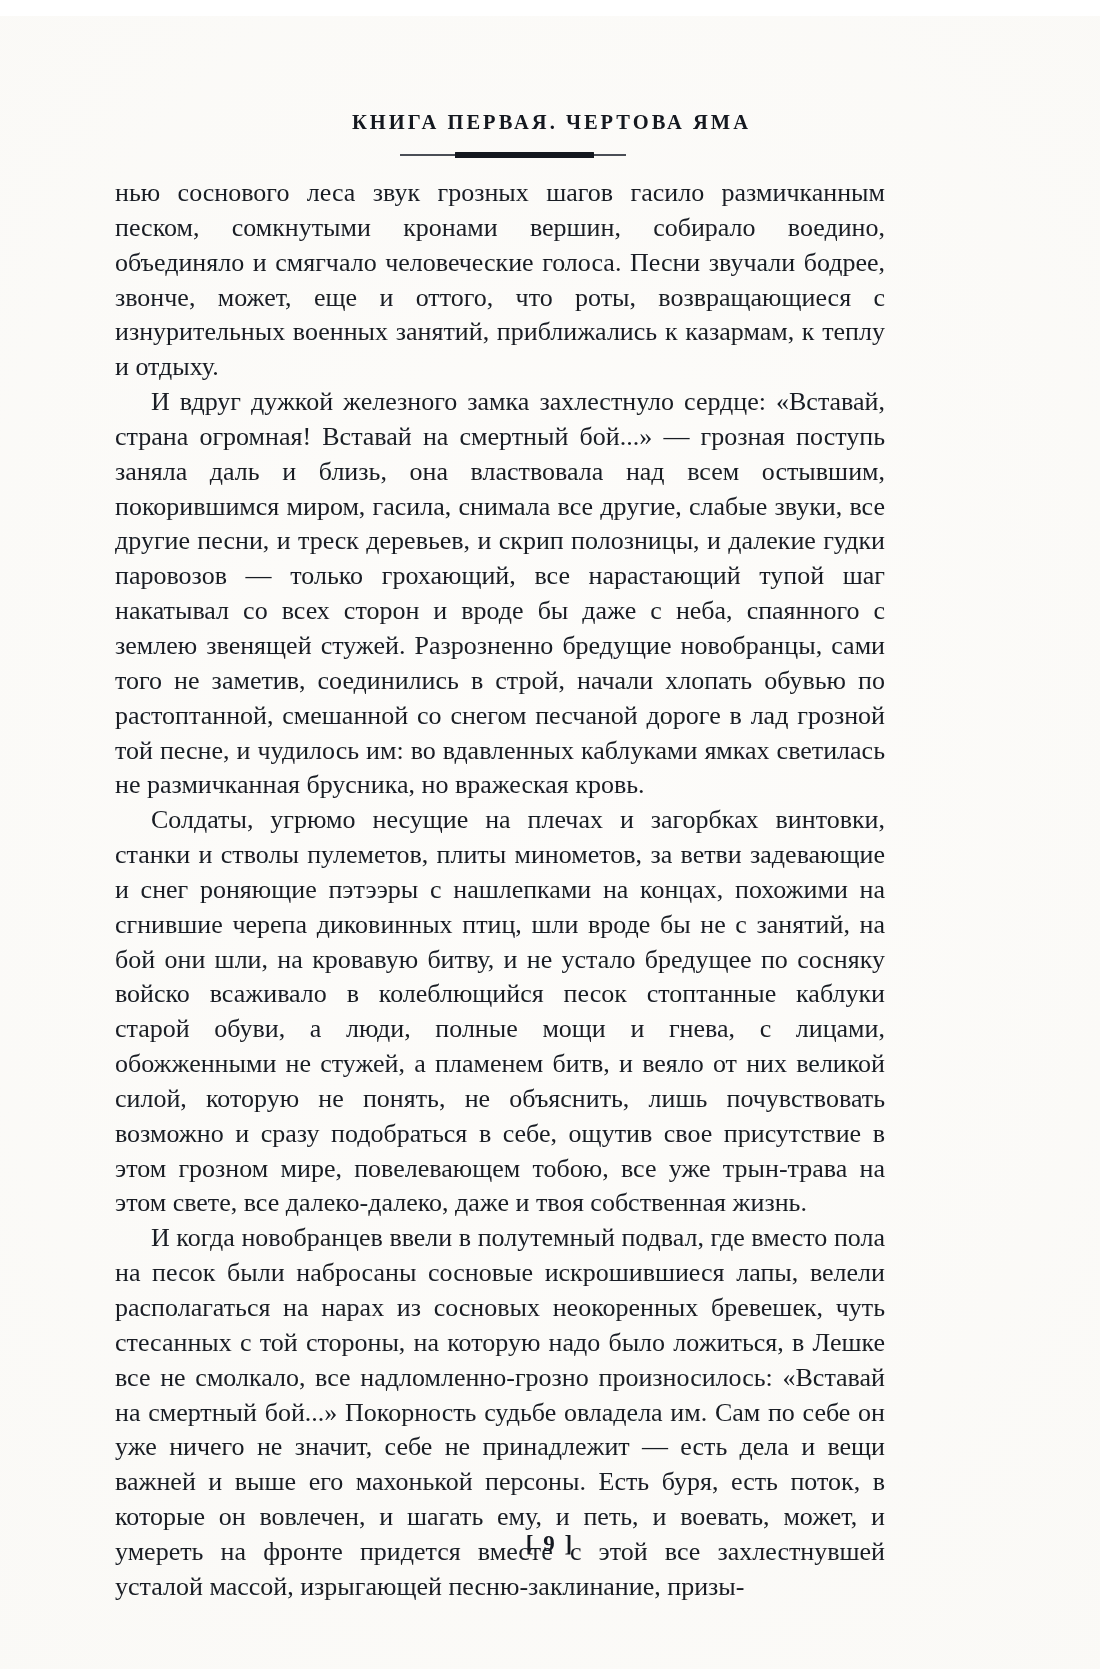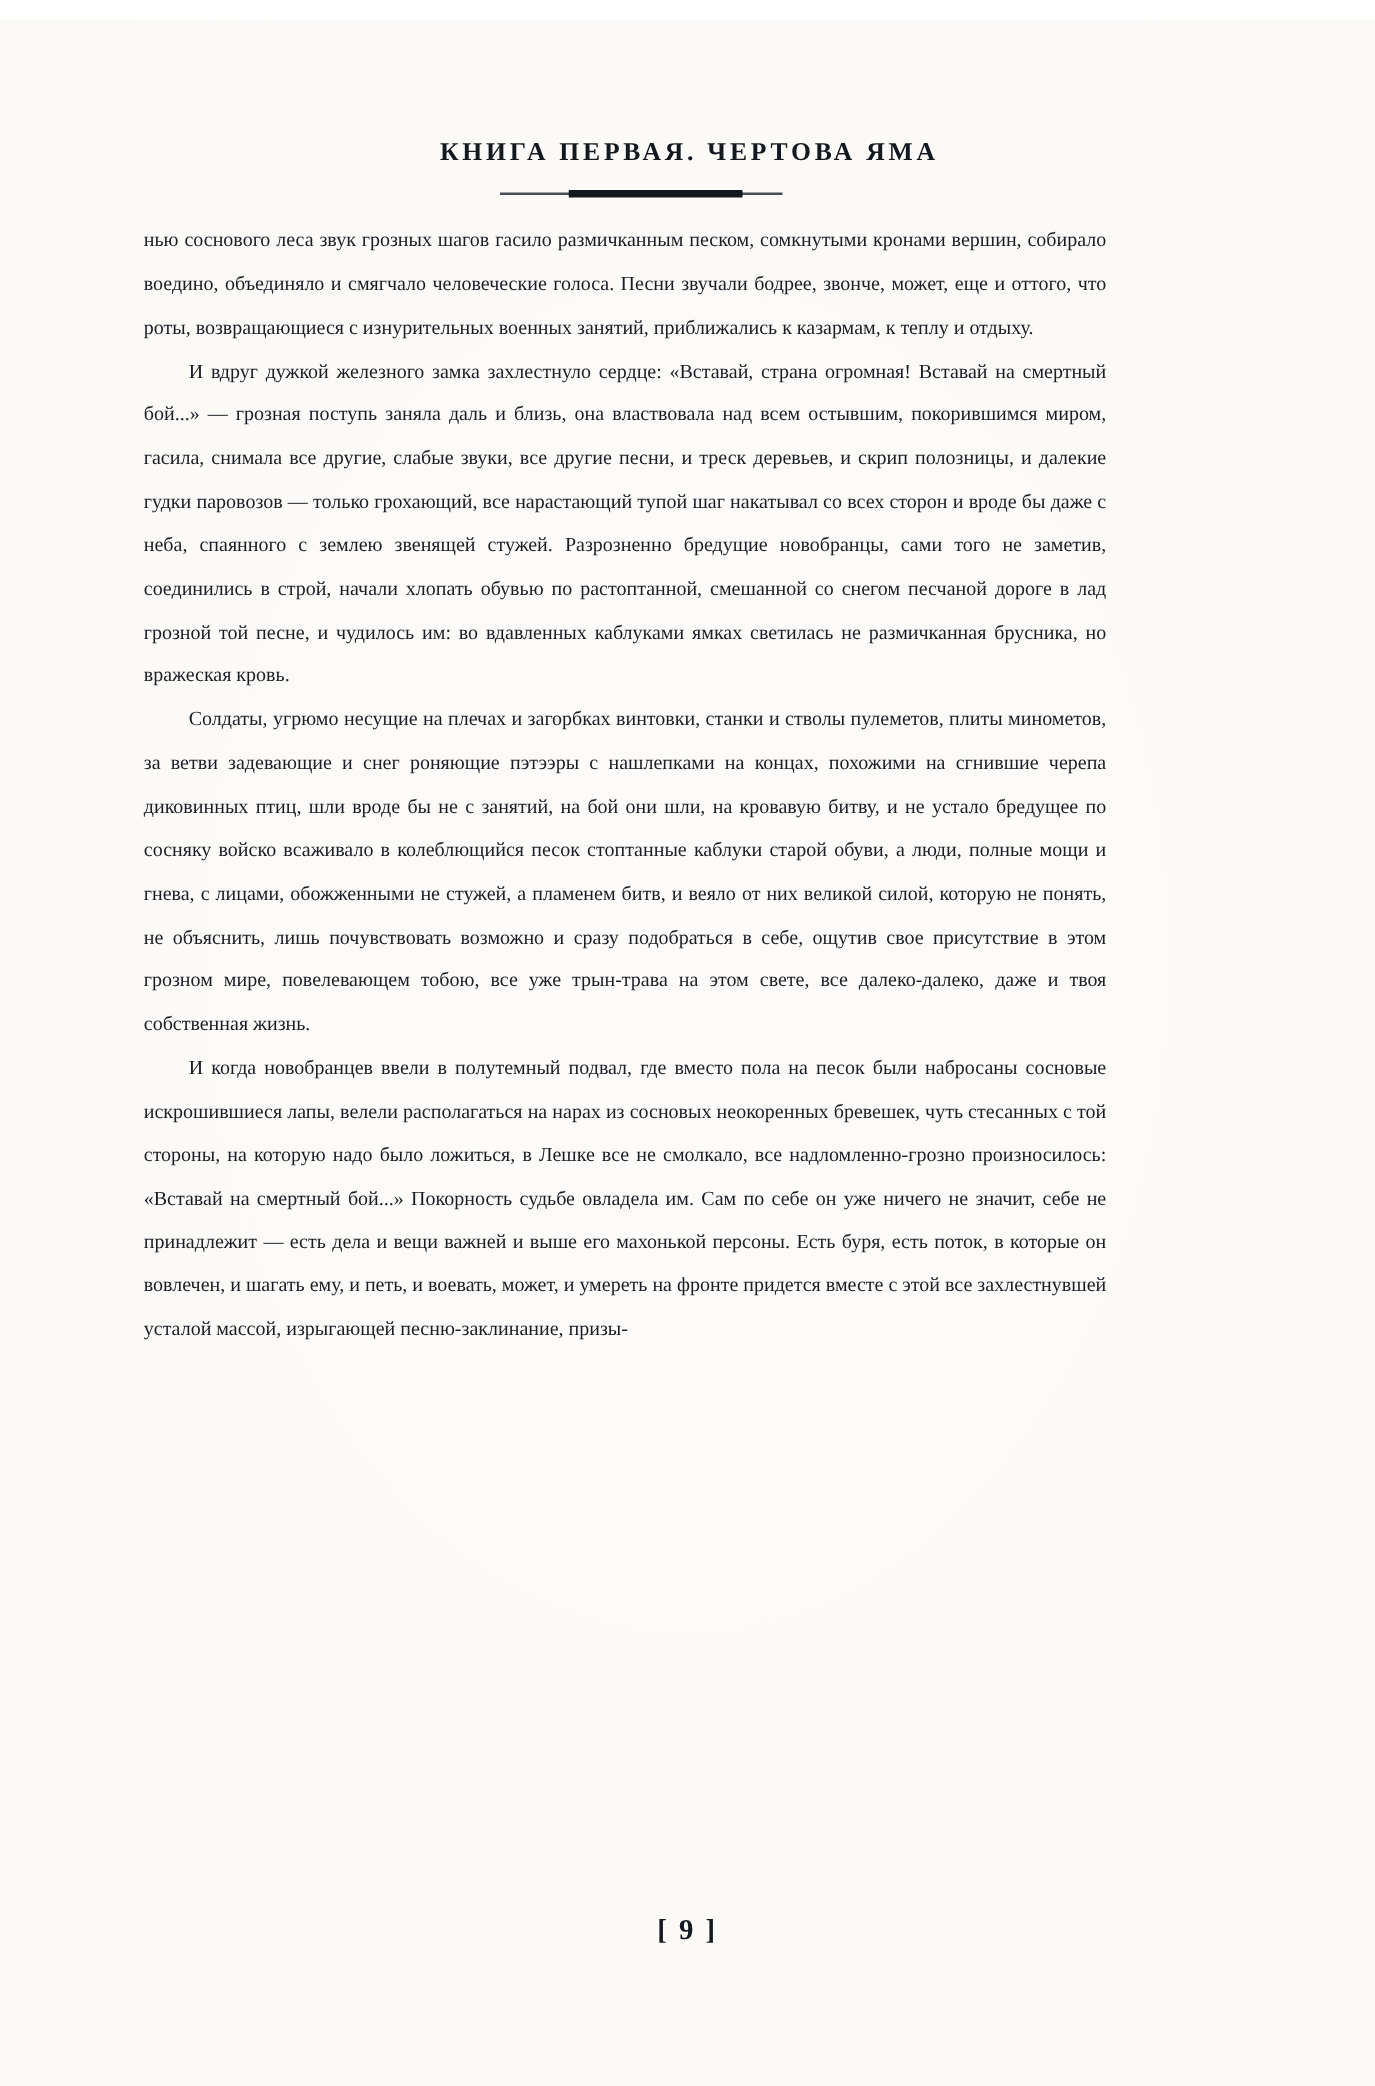--- a/index.html
+++ b/index.html
@@ -68,21 +68,21 @@
     border-radius: 0.5px;
   }
 
   
   .textblock {
     position: absolute;
     left: 115px;
     top: 160px;
     width: 770px;
     font-family: "Liberation Serif", "DejaVu Serif", serif;
-    font-size: 16px;
+    font-size: 26px;
     line-height: 34.85px;
     color: #191d24;
     text-align: justify;
     text-justify: inter-word;
     -webkit-font-smoothing: antialiased;
   }
 
   .textblock p {
     margin: 0;
     text-indent: 0;

